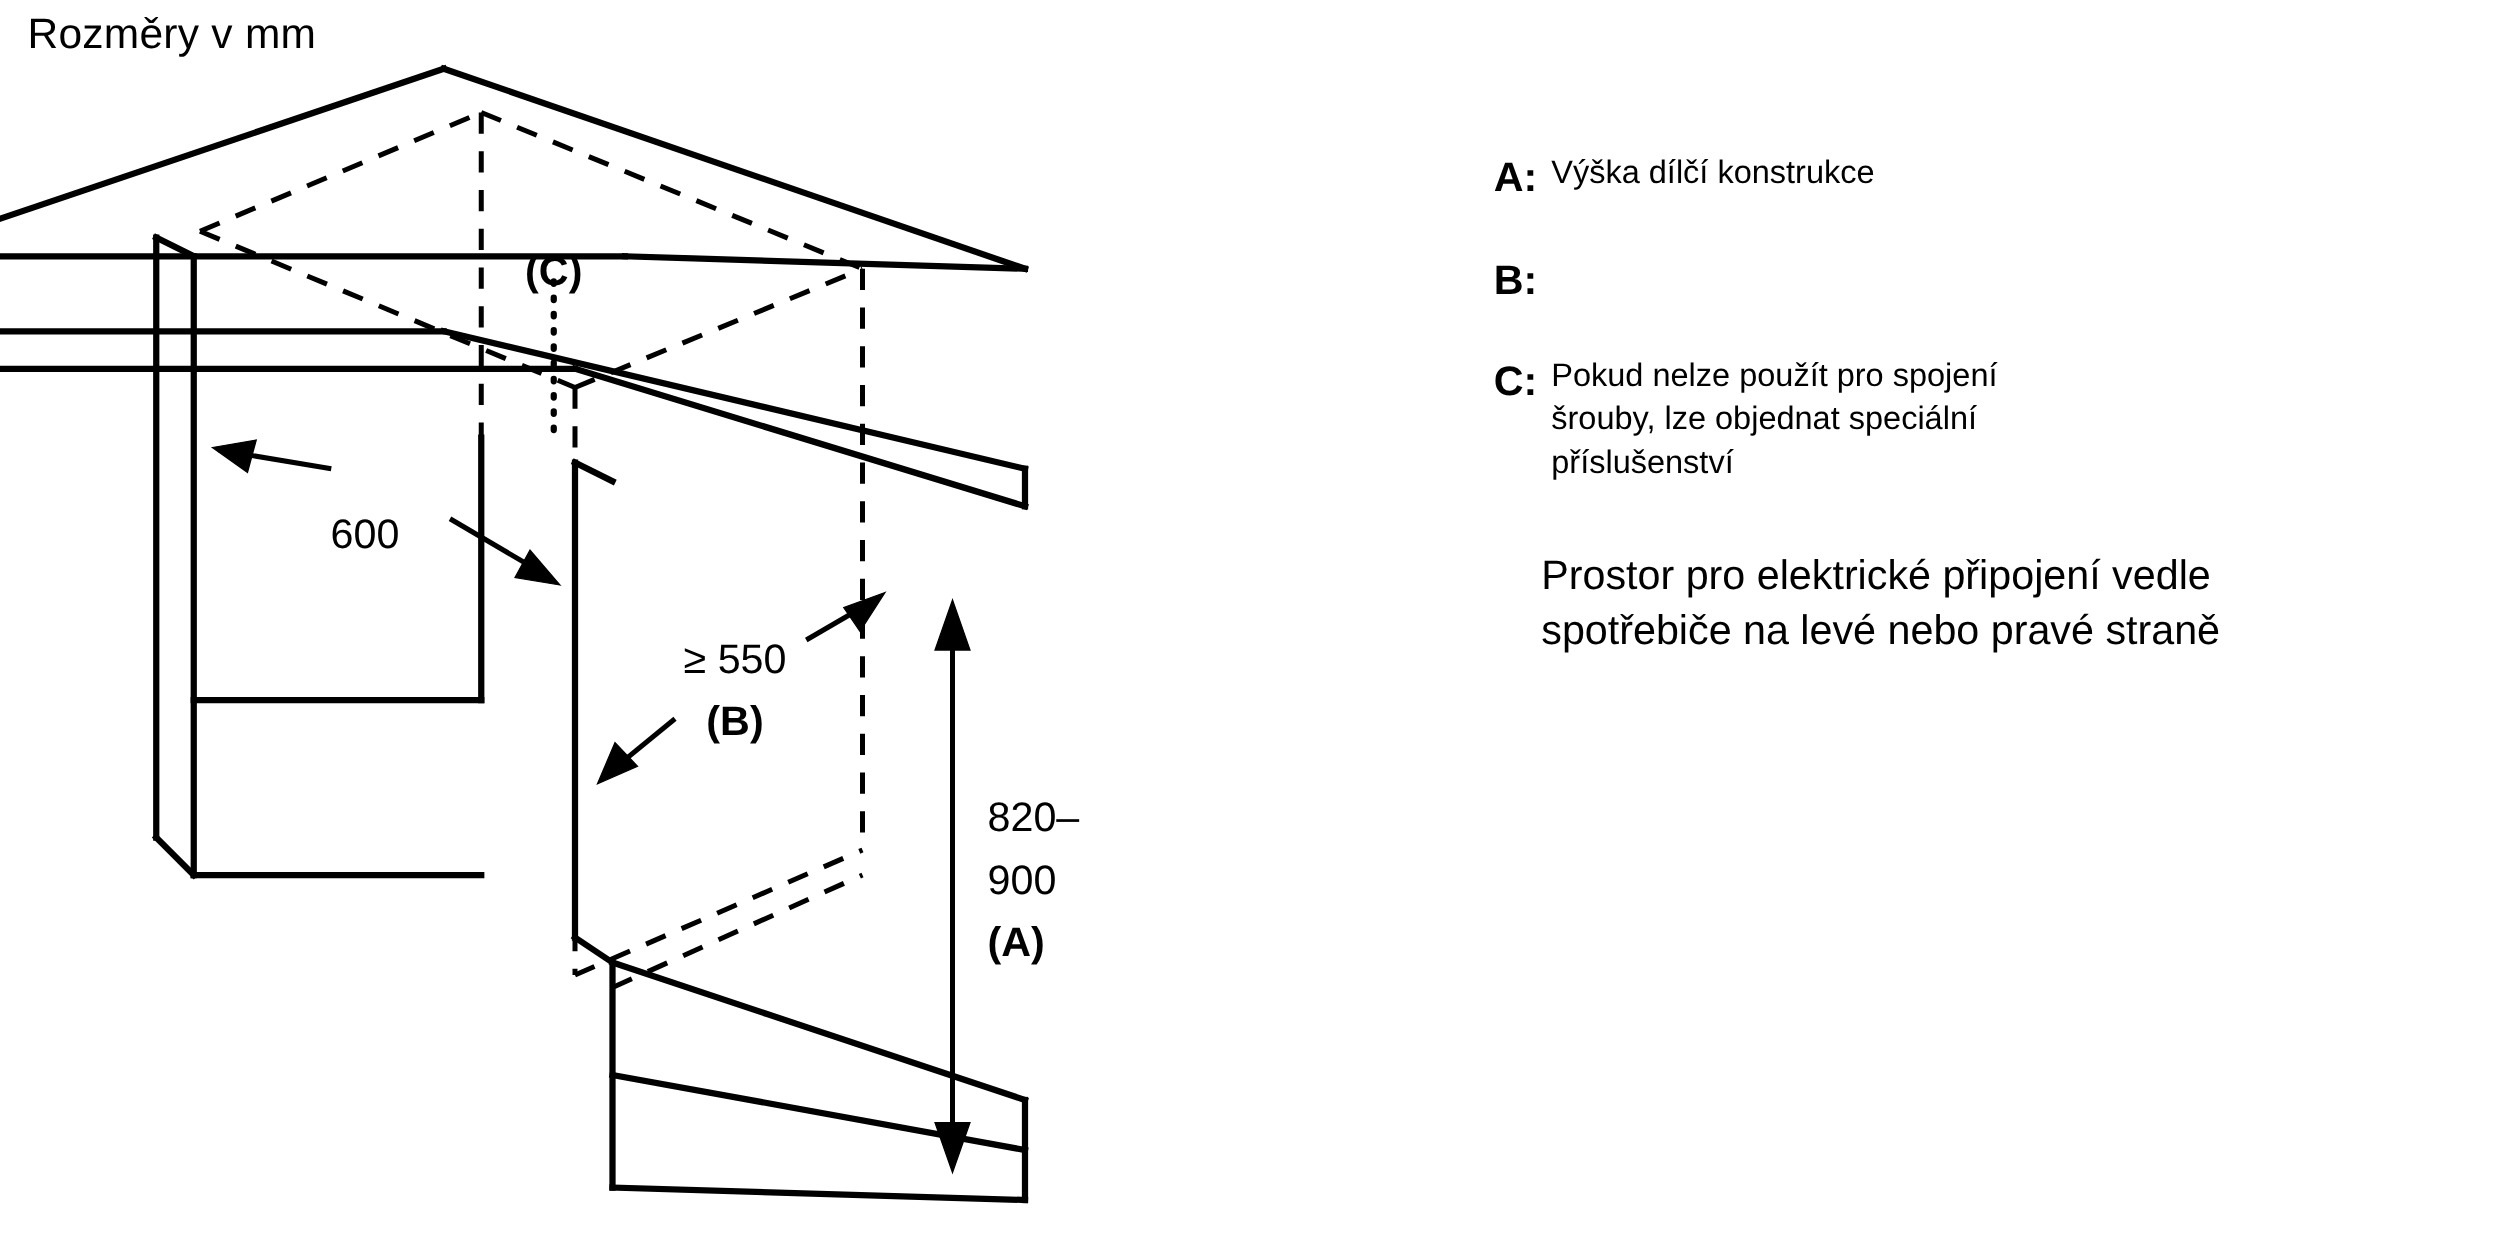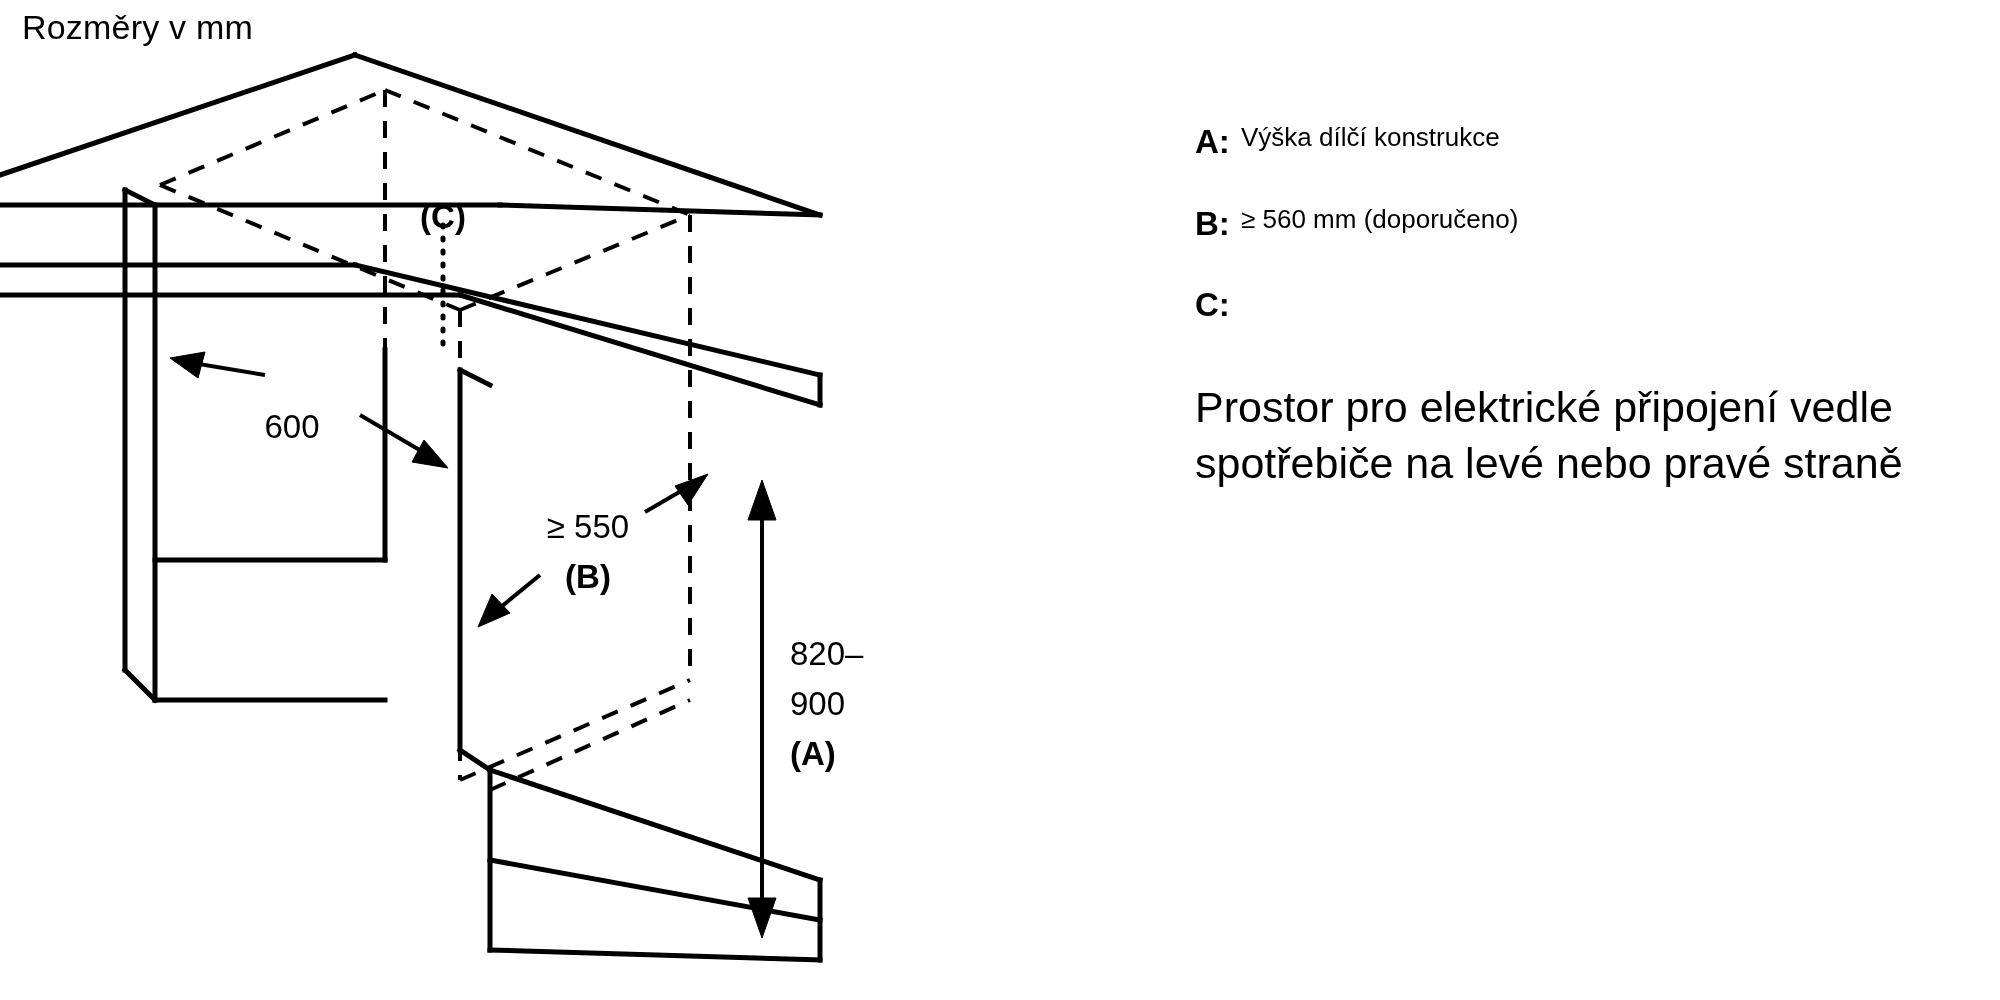--- a/index.html
+++ b/index.html
@@ -59,23 +59,24 @@
     flex: 0 0 46px;
     line-height: 1.32;
   }
   .legend-val {
     font-size: 26px;
     line-height: 1.32;
     white-space: pre-line;
   }
   .legend-note {
     margin-top: 52px;
-    font-size: 43px;
+    font-size: 33px;
     line-height: 1.32;
     white-space: pre-line;
+    margin-left: 38px;
   }
   svg text {
     font-family: "Liberation Sans", sans-serif;
     fill: #000000;
   }
   .dim-label {
     font-size: 33px;
   }
   .dim-label-b {
     font-size: 33px;
@@ -184,24 +185,26 @@
 
   <div class="legend">
 
     <div class="legend-row">
       <div class="legend-key">A:</div>
       <div class="legend-val">Výška dílčí konstrukce</div>
     </div>
 
     <div class="legend-row">
       <div class="legend-key">B:</div>
-      <div class="legend-val">≥ 560 mm (doporučeno)</div>
     </div>
 
     <div class="legend-row">
       <div class="legend-key">C:</div>
+      <div class="legend-val">Pokud nelze použít pro spojení
+šrouby, lze objednat speciální
+příslušenství</div>
     </div>
 
     <div class="legend-note">Prostor pro elektrické připojení vedle
 spotřebiče na levé nebo pravé straně</div>
   </div>
 
 </div>
 
 </body></html>

